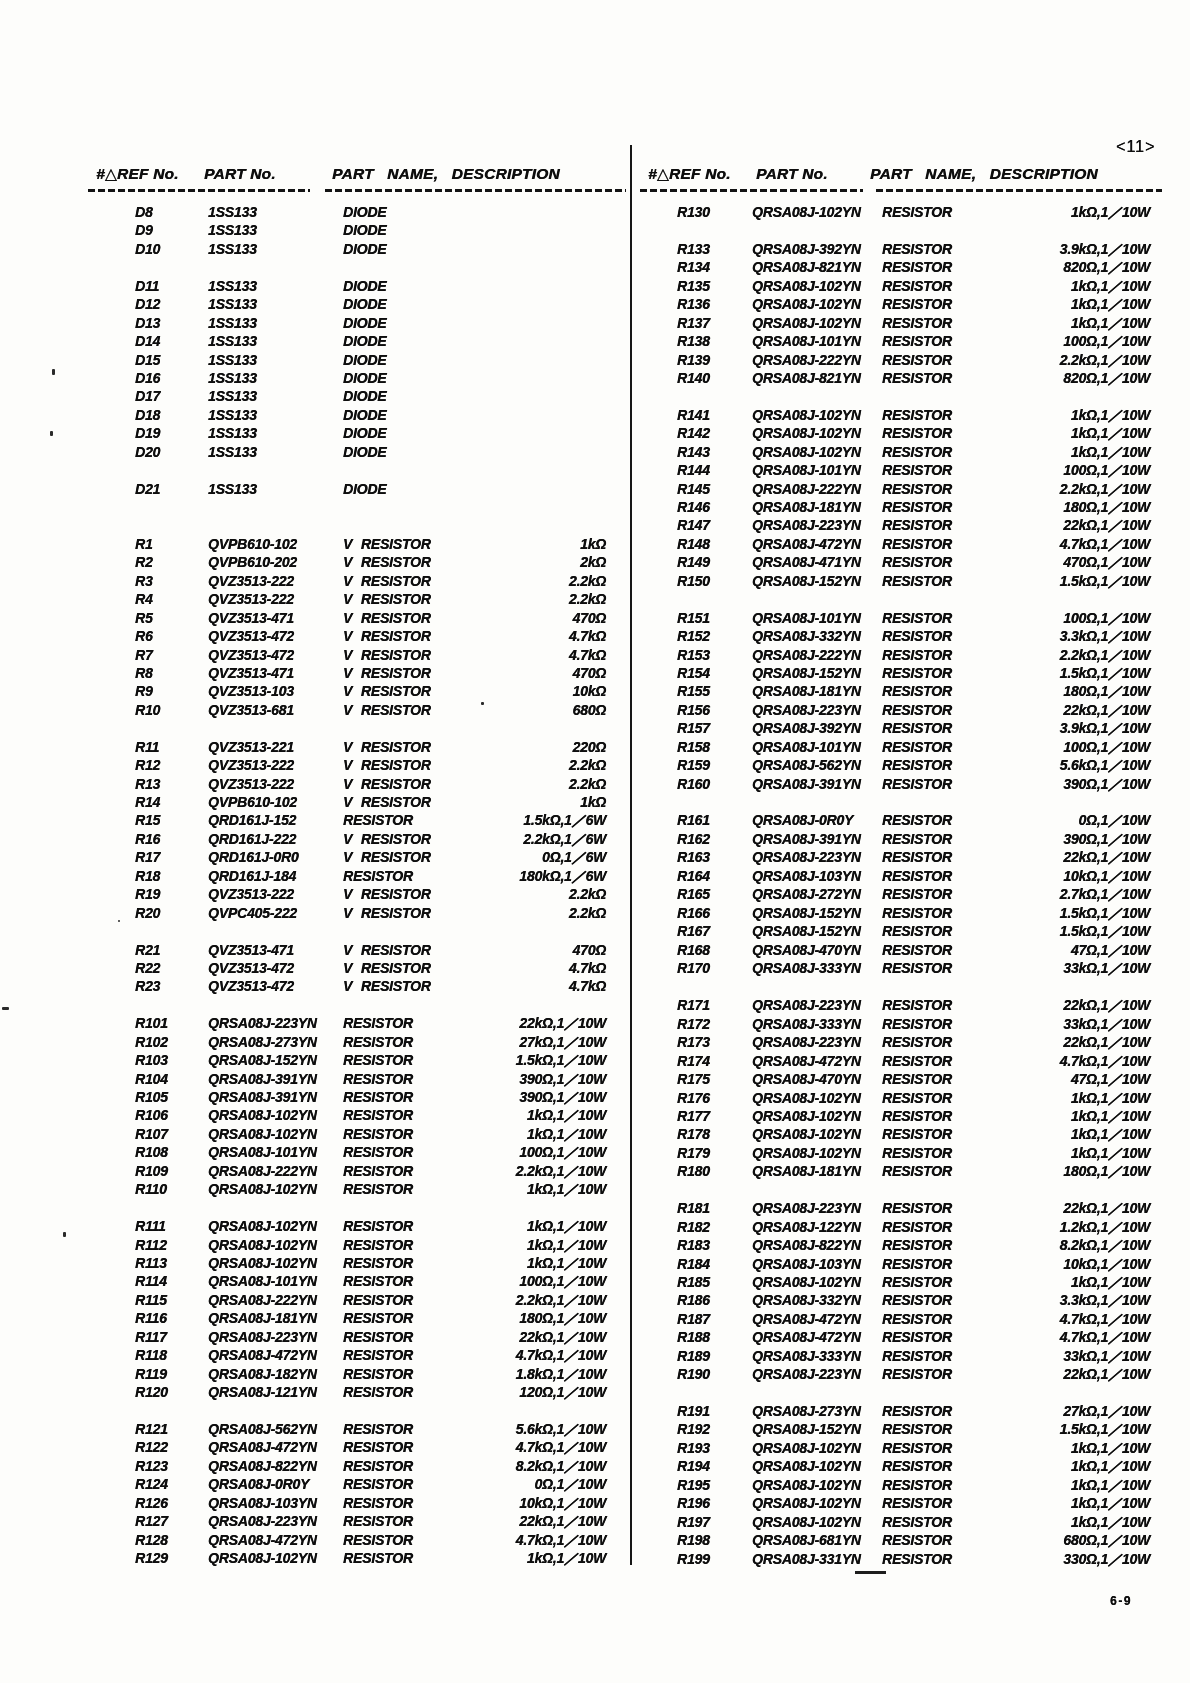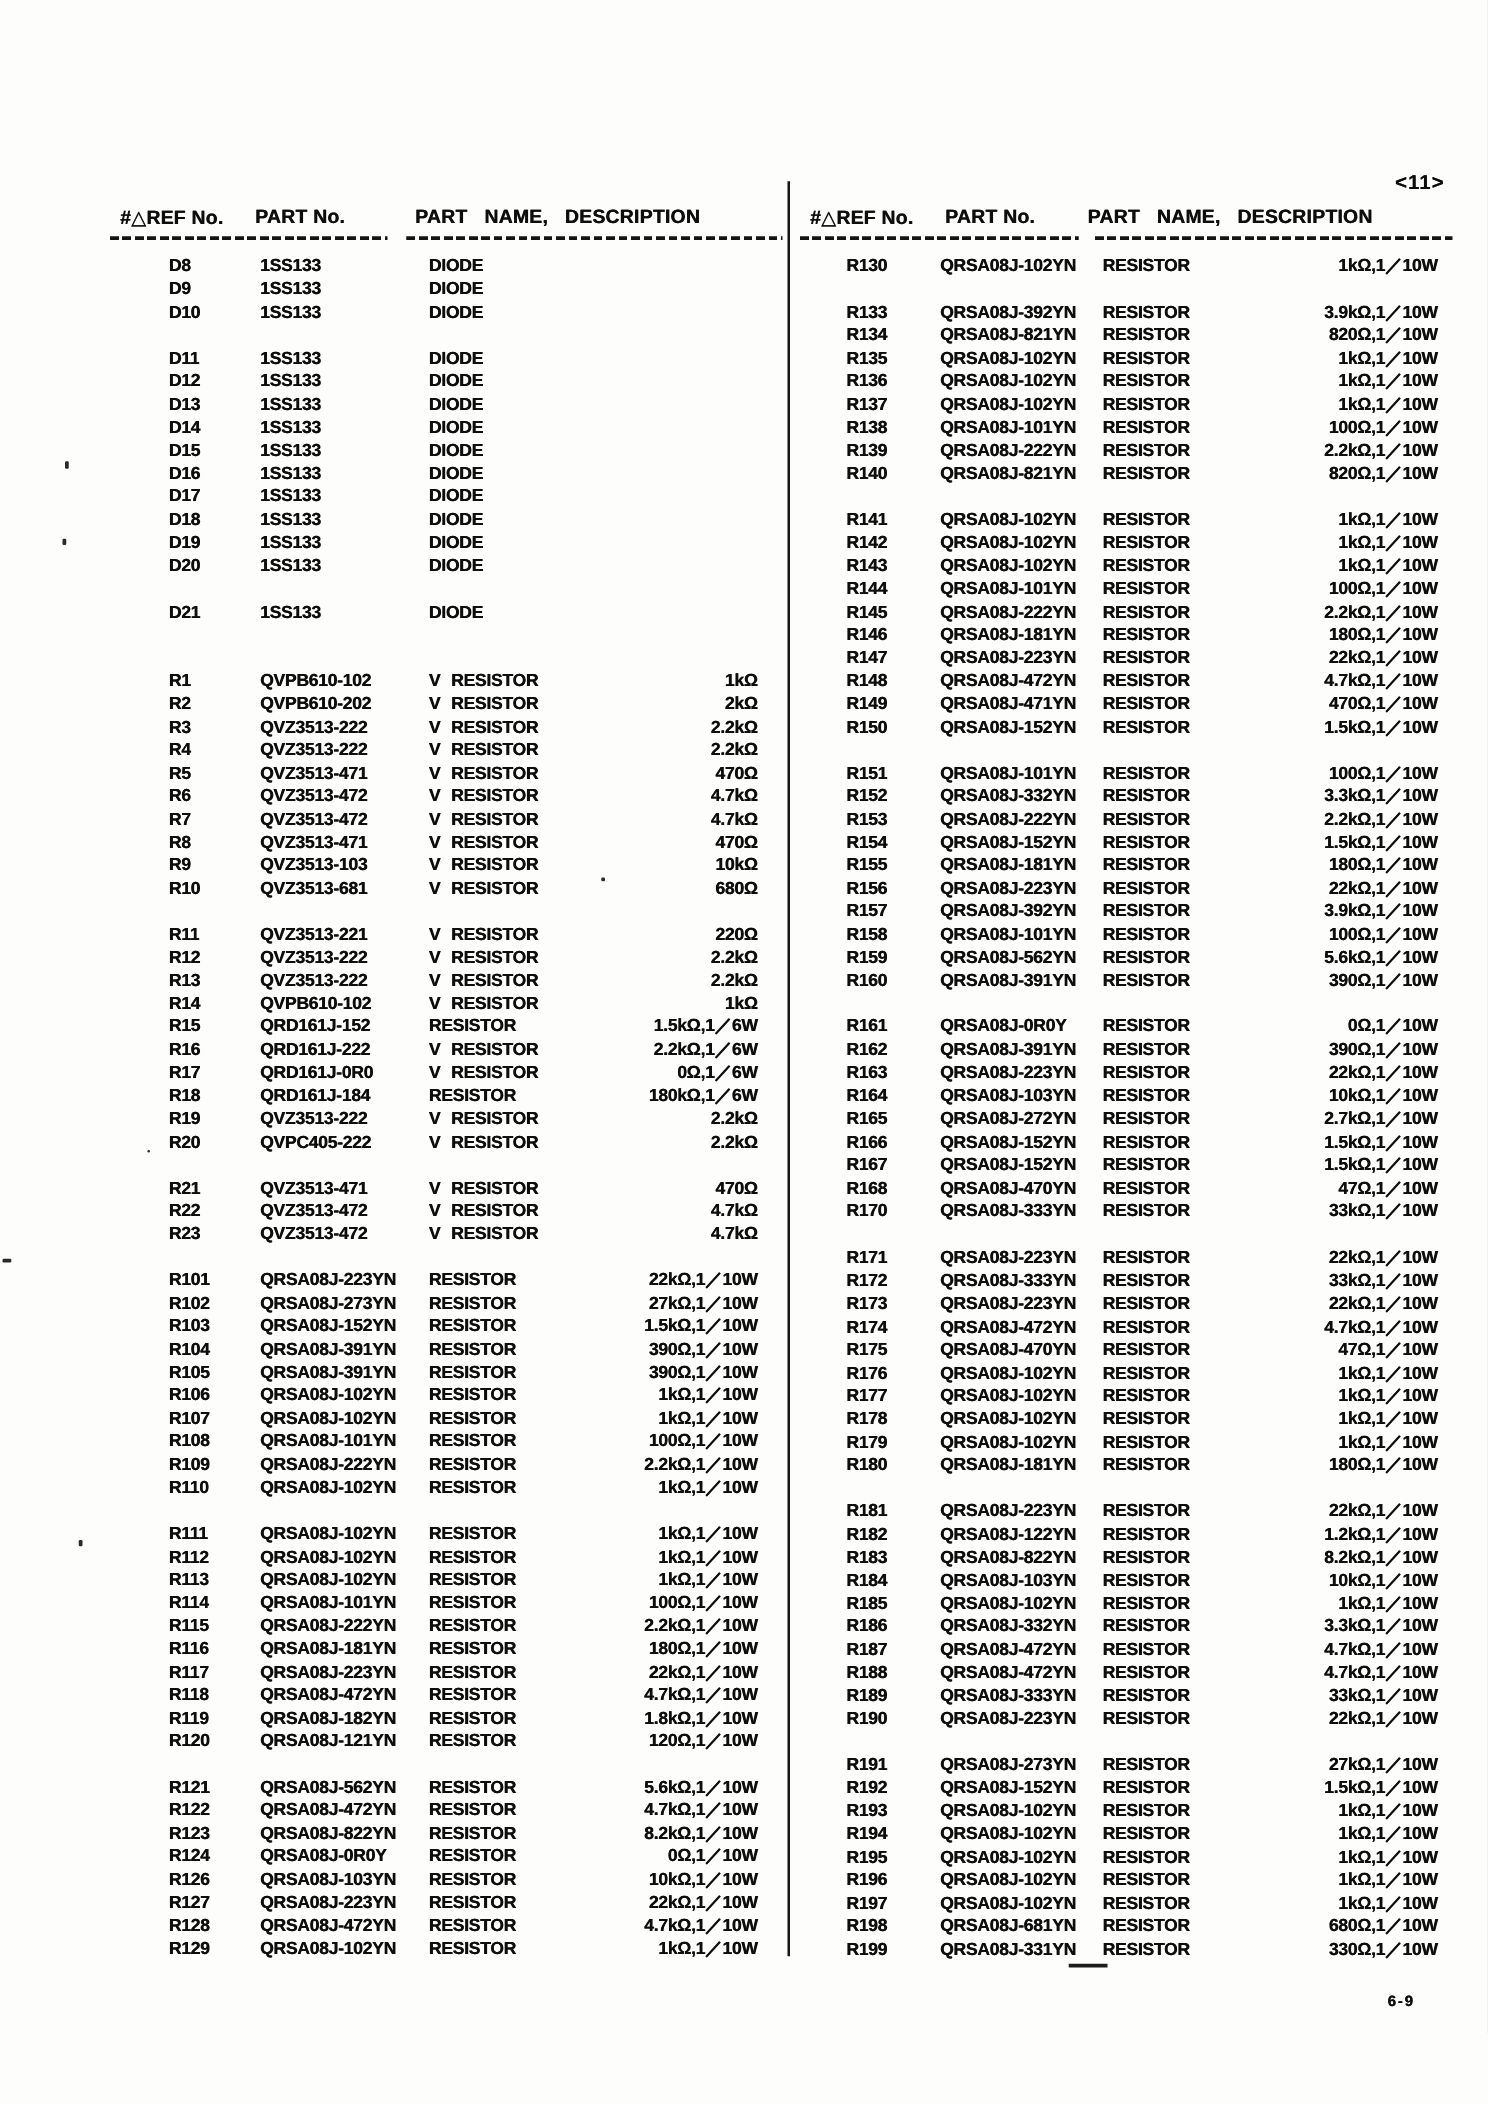--- a/index.html
+++ b/index.html
@@ -7,33 +7,33 @@
     position:relative;
     width:1190px;height:1683px;
     margin:0 auto;
     background:#fdfdfb;
     color:#0e0e0e;
     font-family:"Liberation Sans","DejaVu Sans",sans-serif;
     overflow:hidden;
   }
   .corner-tag{
     position:absolute;left:1116px;top:138px;
-    font-size:16px;font-weight:700;letter-spacing:1px;
+    font-size:16px;font-weight:400;letter-spacing:1px;
     text-shadow:0.3px 0 0 currentColor;
   }
   .page-number{
     position:absolute;left:1110px;top:1594px;
     font-size:12px;font-weight:700;letter-spacing:1.5px;
     text-shadow:0.3px 0 0 currentColor;
   }
   .divider{
     position:absolute;left:630px;top:145px;
     width:2px;height:1420px;background:#161616;
   }
-  .tbl{position:absolute;top:0;height:1411px;}
+  .tbl{position:absolute;top:0;height:1411px;font-style:italic;}
   .tbl.left{left:88px;width:532px;}
   .tbl.right{left:640px;width:522px;}
 
   .tbl-header{
     position:absolute;top:165px;left:0;right:0;height:20px;
     font-size:15.5px;font-weight:700;letter-spacing:0.2px;white-space:nowrap;
     text-shadow:0.4px 0 0 currentColor;
   }
   .h-ref{position:absolute;left:8px;}
   .h-part{position:absolute;left:116px;}

